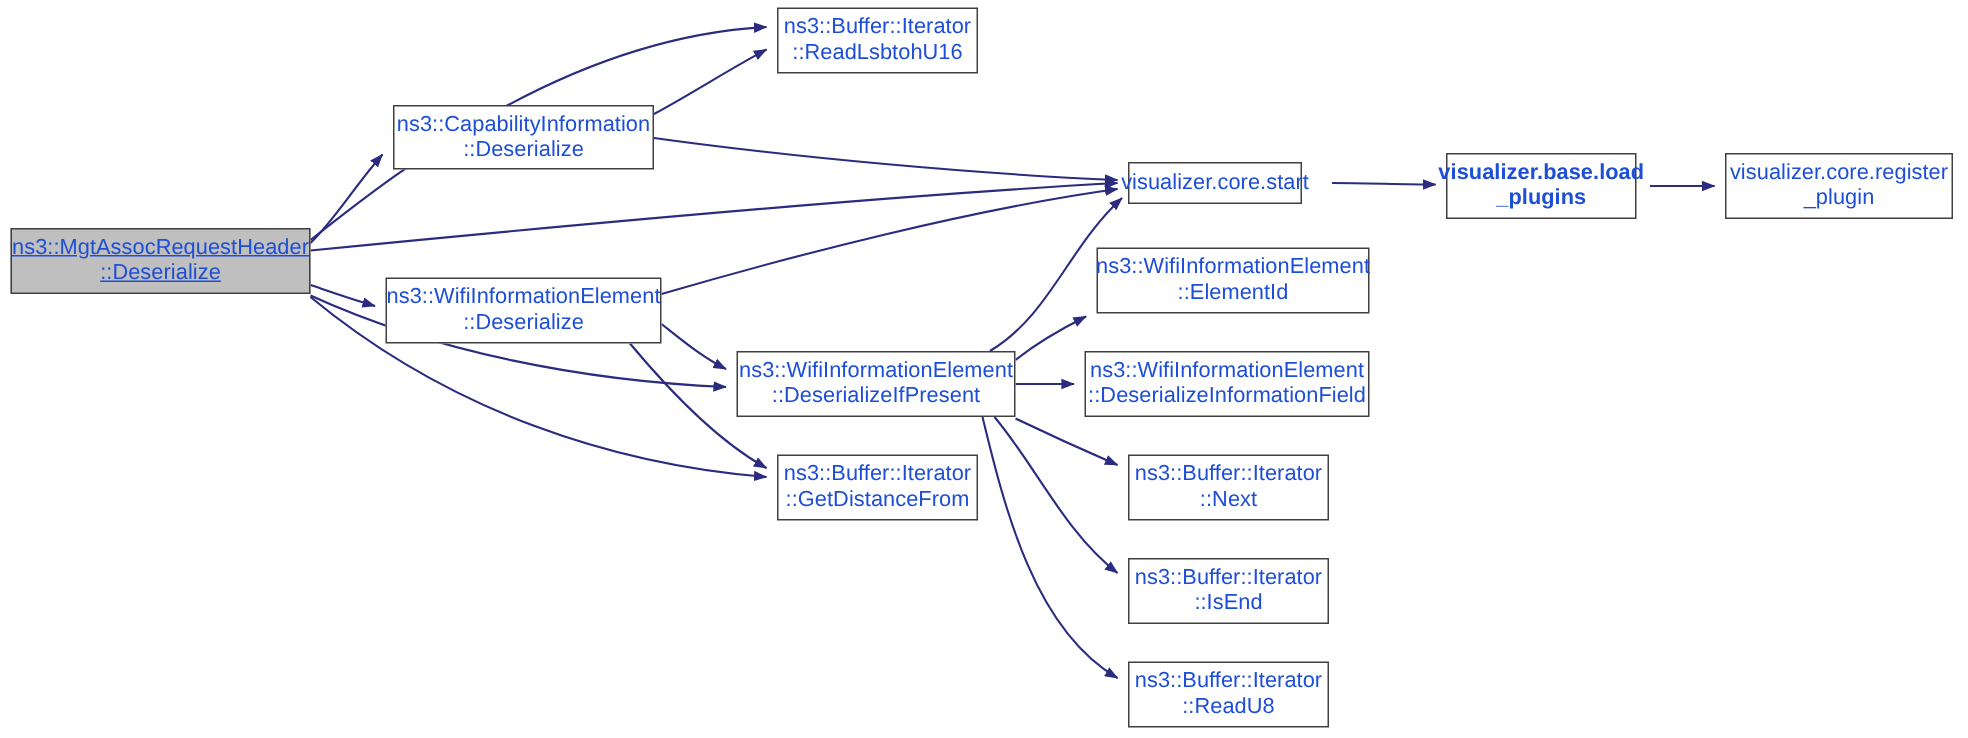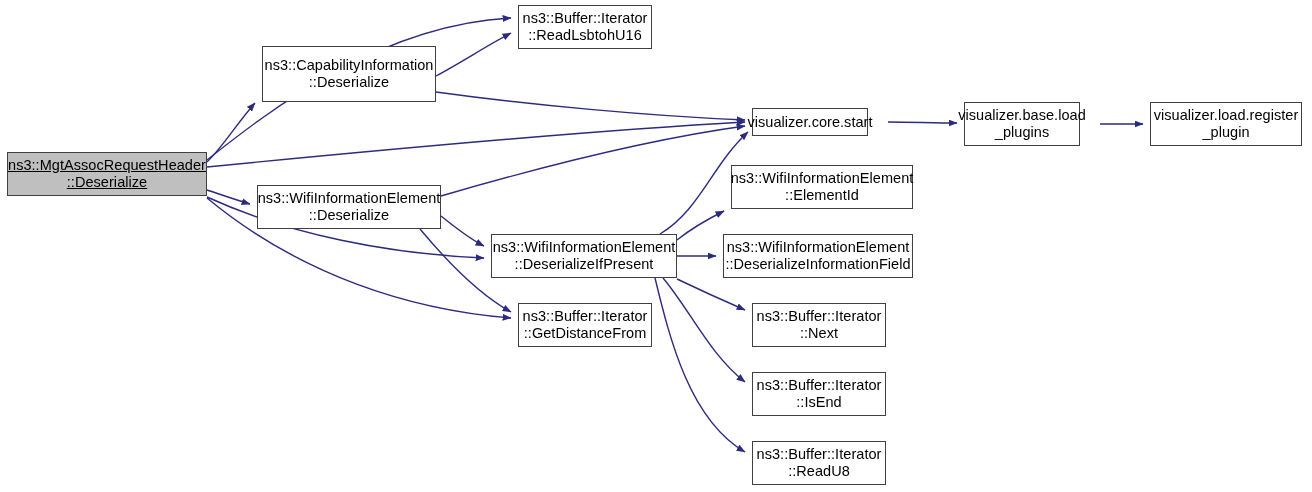--- a/index.html
+++ b/index.html
@@ -25,21 +25,21 @@
   }
   .node {
     position: absolute;
     box-sizing: border-box;
     border: 1px solid #404040;
     background: #ffffff;
     display: flex;
     align-items: center;
     justify-content: center;
     text-align: center;
-    color: #000000;
+    color: #1d4ed8;
     font-size: 14.5px;
     line-height: 17px;
     letter-spacing: 0.05px;
     white-space: pre-line;
     z-index: 5;
   }
   .node.root {
     background: #bfbfbf;
     border-color: #404040;
     text-decoration: underline;
@@ -80,26 +80,26 @@
         <path d="M 655,278 C 670,340 690,420 745,452" fill="none" stroke="#2b2b7f" stroke-width="1.4" marker-end="url(#arrow)"></path>
         <path d="M 888,122 C 910,122 935,123 957,123" fill="none" stroke="#2b2b7f" stroke-width="1.4" marker-end="url(#arrow)"></path>
         <path d="M 1100,124 C 1118,124 1128,124 1143,124" fill="none" stroke="#2b2b7f" stroke-width="1.4" marker-end="url(#arrow)"></path>
       </g>
   </svg>
   <div id="nodes-group">
       <div class="node root" style="left: 7px; top: 152px; width: 200px; height: 44px;"><span class="node-label">ns3::MgtAssocRequestHeader
 ::Deserialize</span></div>
       <div class="node" style="left: 518px; top: 5px; width: 134px; height: 44px;"><span class="node-label">ns3::Buffer::Iterator
 ::ReadLsbtohU16</span></div>
-      <div class="node" style="left: 262px; top: 46px; width: 174px; height: 56px; text-align: center;"><span class="node-label">ns3::CapabilityInformation
+      <div class="node" style="left: 262px; top: 70px; width: 174px; height: 43px; text-align: center;"><span class="node-label">ns3::CapabilityInformation
 ::Deserialize</span></div>
       <div class="node" style="left: 752px; top: 108px; width: 116px; height: 28px;"><span class="node-label">visualizer.core.start</span></div>
-      <div class="node" style="left: 964px; top: 102px; width: 116px; height: 44px;"><span class="node-label">visualizer.base.load
+      <div class="node" style="left: 964px; top: 102px; width: 127px; height: 44px; font-weight: bold;"><span class="node-label">visualizer.base.load
 _plugins</span></div>
-      <div class="node" style="left: 1150px; top: 102px; width: 152px; height: 44px;"><span class="node-label">visualizer.load.register
+      <div class="node" style="left: 1150px; top: 102px; width: 152px; height: 44px;"><span class="node-label">visualizer.core.register
 _plugin</span></div>
       <div class="node" style="left: 731px; top: 165px; width: 182px; height: 44px;"><span class="node-label">ns3::WifiInformationElement
 ::ElementId</span></div>
       <div class="node" style="left: 257px; top: 185px; width: 184px; height: 44px;"><span class="node-label">ns3::WifiInformationElement
 ::Deserialize</span></div>
       <div class="node" style="left: 491px; top: 234px; width: 186px; height: 44px;"><span class="node-label">ns3::WifiInformationElement
 ::DeserializeIfPresent</span></div>
       <div class="node" style="left: 723px; top: 234px; width: 190px; height: 44px;"><span class="node-label">ns3::WifiInformationElement
 ::DeserializeInformationField</span></div>
       <div class="node" style="left: 518px; top: 303px; width: 134px; height: 44px;"><span class="node-label">ns3::Buffer::Iterator

